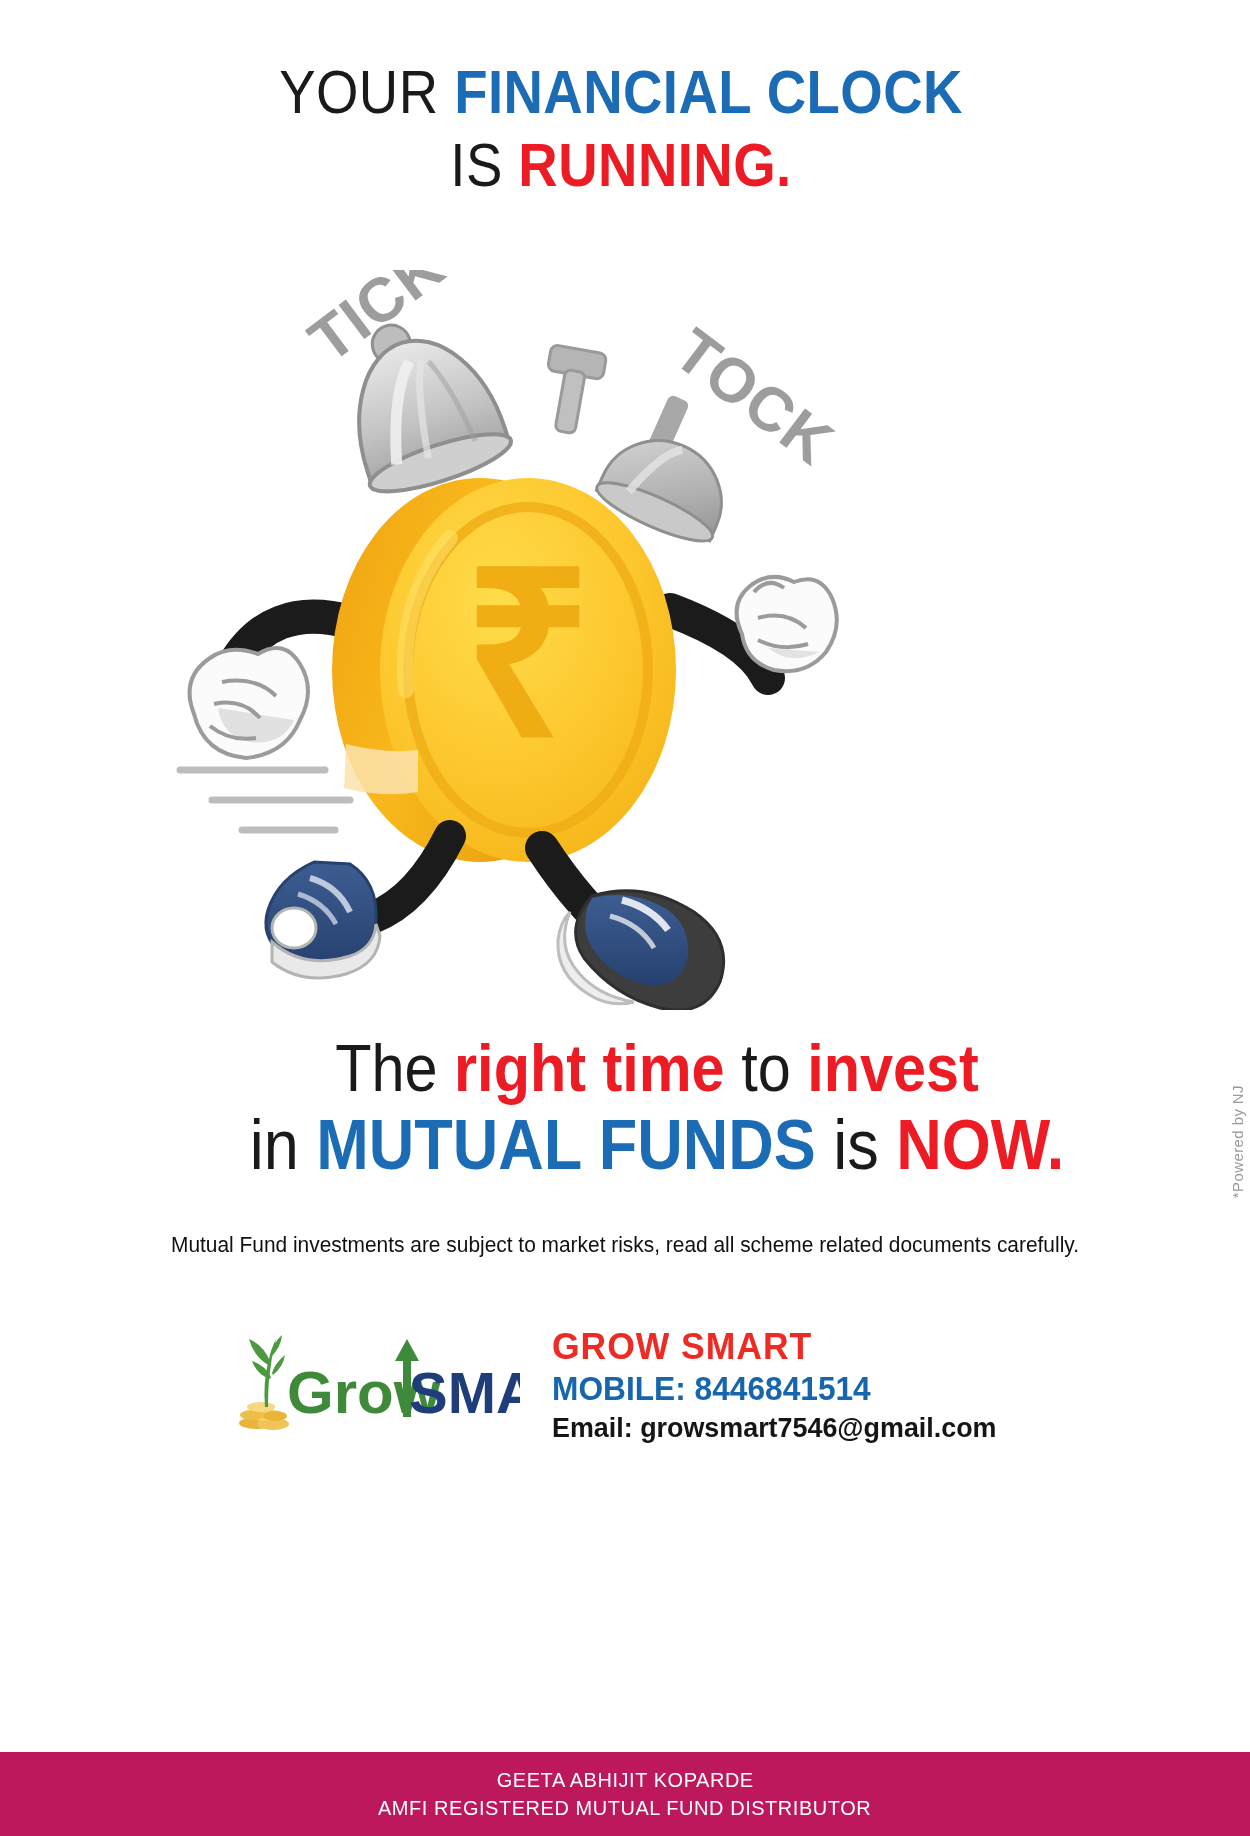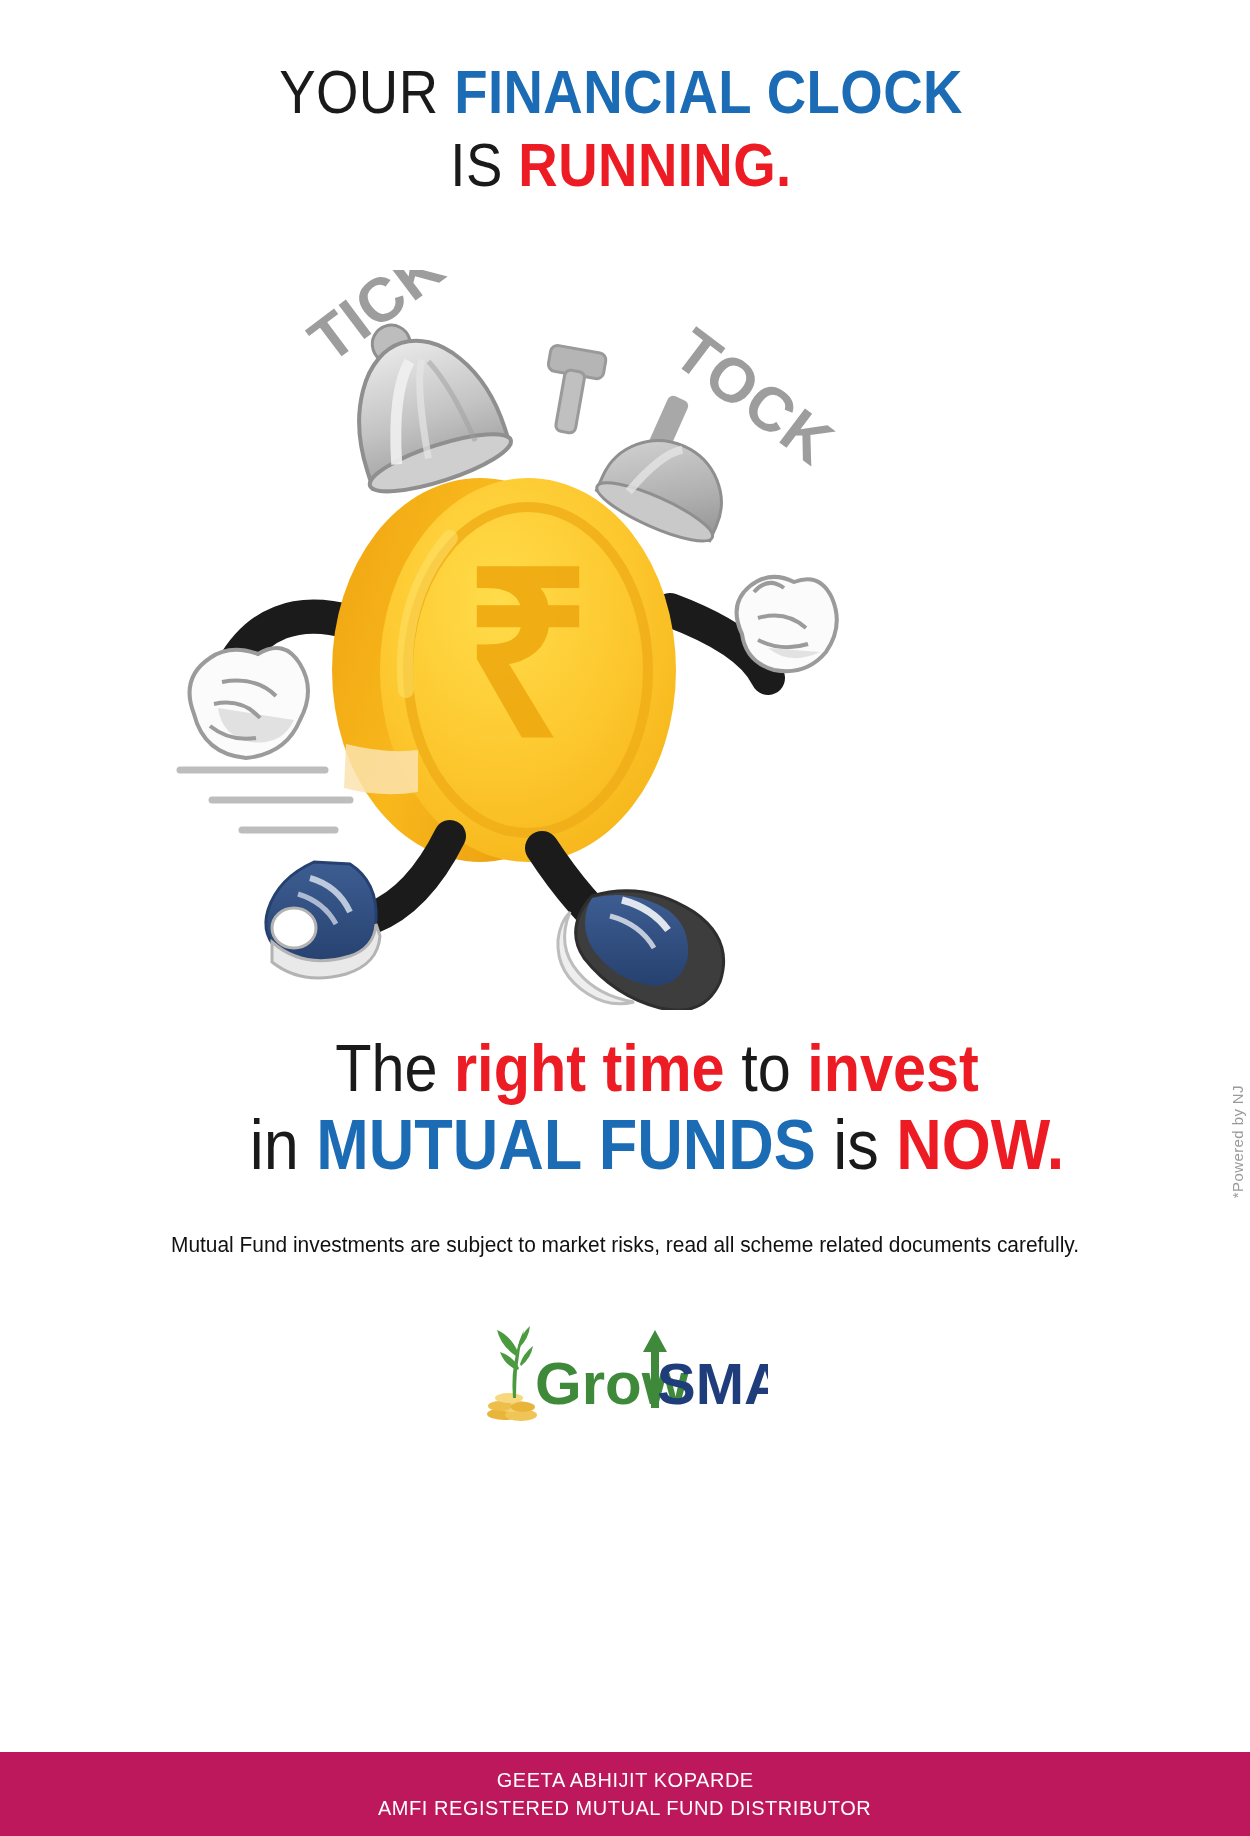--- a/index.html
+++ b/index.html
@@ -279,18 +279,23 @@
       <text x="52" y="82" font-family="Liberation Sans, sans-serif" font-size="60" font-weight="700" fill="#3f8a3a">Grow</text>
 
       <g fill="#3f8a3a">
         <path d="M168 86 L168 30 L160 30 L172 8 L184 30 L176 30 L176 86 Z"></path>
       </g>
 
       <text x="174" y="82" font-family="Liberation Sans Narrow, Liberation Sans, sans-serif" font-size="58" font-weight="700" fill="#1f3d7a">SMART</text>
     </svg>
   </div>
 
+  <div id="contact-block">
+    <div id="contact-title">GROW SMART</div>
+    <div id="contact-mobile">MOBILE: 8446841514</div>
+    <div id="contact-email">Email: growsmart7546@gmail.com</div>
+  </div>
 </div>
 
 <div id="footer-bar">
   <div id="footer-name">GEETA ABHIJIT KOPARDE</div>
   <div id="footer-sub">AMFI REGISTERED MUTUAL FUND DISTRIBUTOR</div>
 </div>
 
 </body></html>

